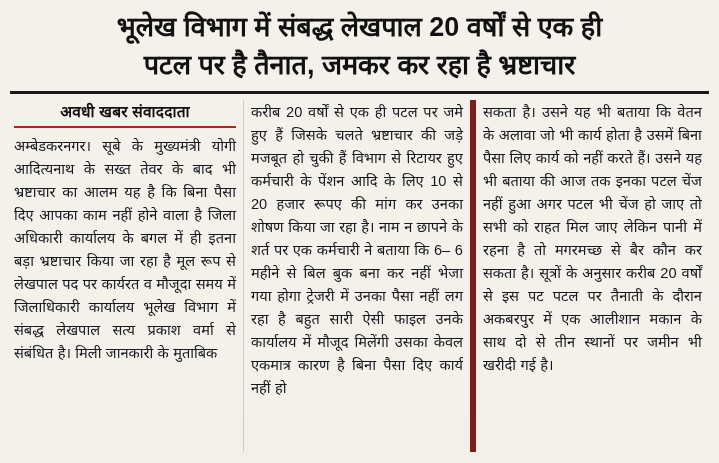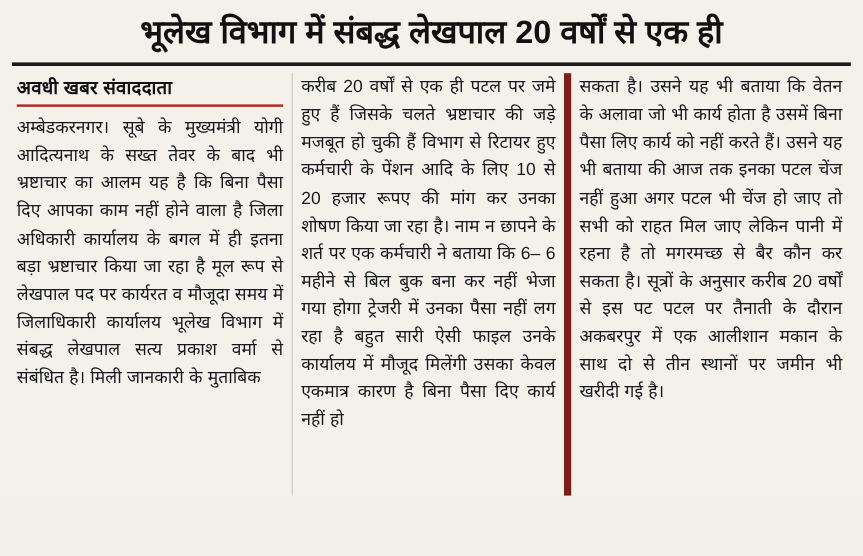--- a/index.html
+++ b/index.html
@@ -51,20 +51,21 @@
     padding: 0 7px;
     position: relative;
   }
   .col.c1 { padding-left: 4px; }
   .col.c2 { border-left: 1px solid #cfcabf; border-right: 6px solid #7f1d1d; }
   .byline {
     font-family: "Liberation Sans", sans-serif;
     font-weight: bold;
     font-size: 15.5px;
     color: #111;
+    text-align: center;
     border-bottom: 2.5px solid #b3241f;
     padding-bottom: 4px;
     margin-bottom: 7px;
     letter-spacing: 0.2px;
   }
   .body-text {
     font-family: "Liberation Sans", sans-serif;
     font-size: 14.6px;
     line-height: 1.58;
     color: #15181c;
@@ -81,20 +82,21 @@
   }
 </style>
 </head>
 <body>
 
 <div class="page">
 
   <div class="headline-block">
     <h1 class="headline">
       <span class="line">भूलेख विभाग में संबद्ध लेखपाल 20 वर्षों से एक ही</span>
+      <span class="line">पटल पर है तैनात, जमकर कर रहा है भ्रष्टाचार</span>
     </h1>
   </div>
 
   <div class="columns">
 
     <div class="col c1">
       <div class="byline">अवधी खबर संवाददाता</div>
       <p class="body-text">अम्बेडकरनगर। सूबे के मुख्यमंत्री योगी आदित्यनाथ के सख्त तेवर के बाद भी भ्रष्टाचार का आलम यह है कि बिना पैसा दिए आपका काम नहीं होने वाला है जिला अधिकारी कार्यालय के बगल में ही इतना बड़ा भ्रष्टाचार किया जा रहा है मूल रूप से लेखपाल पद पर कार्यरत व मौजूदा समय में जिलाधिकारी कार्यालय भूलेख विभाग में संबद्ध लेखपाल सत्य प्रकाश वर्मा से संबंधित है। मिली जानकारी के मुताबिक</p>
     </div>
 

